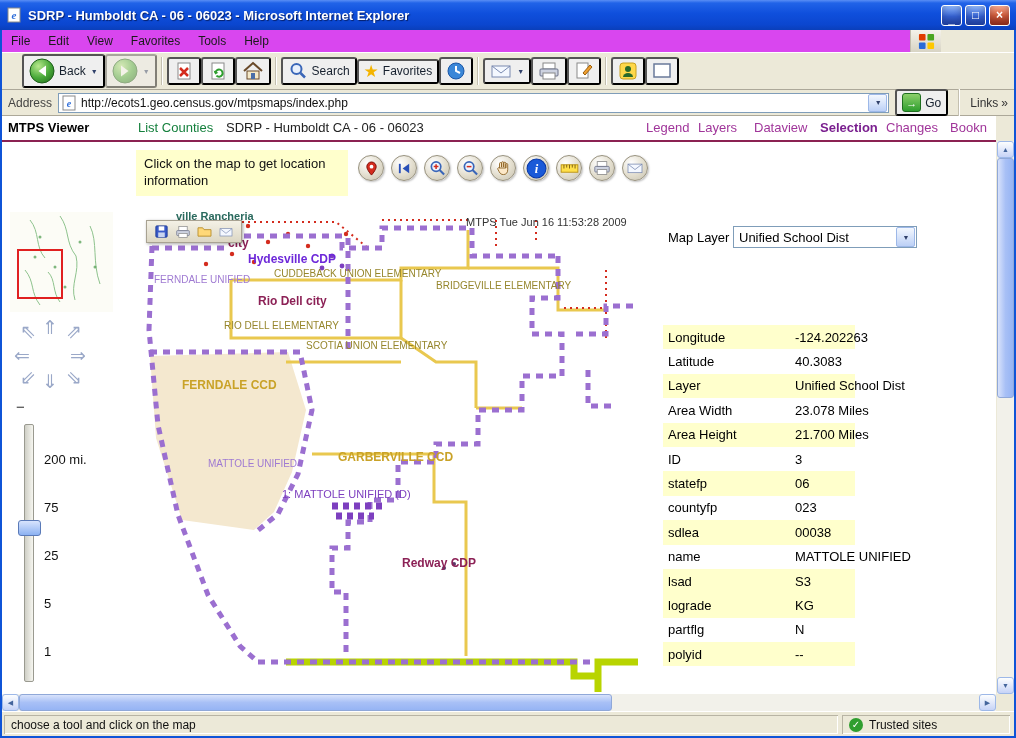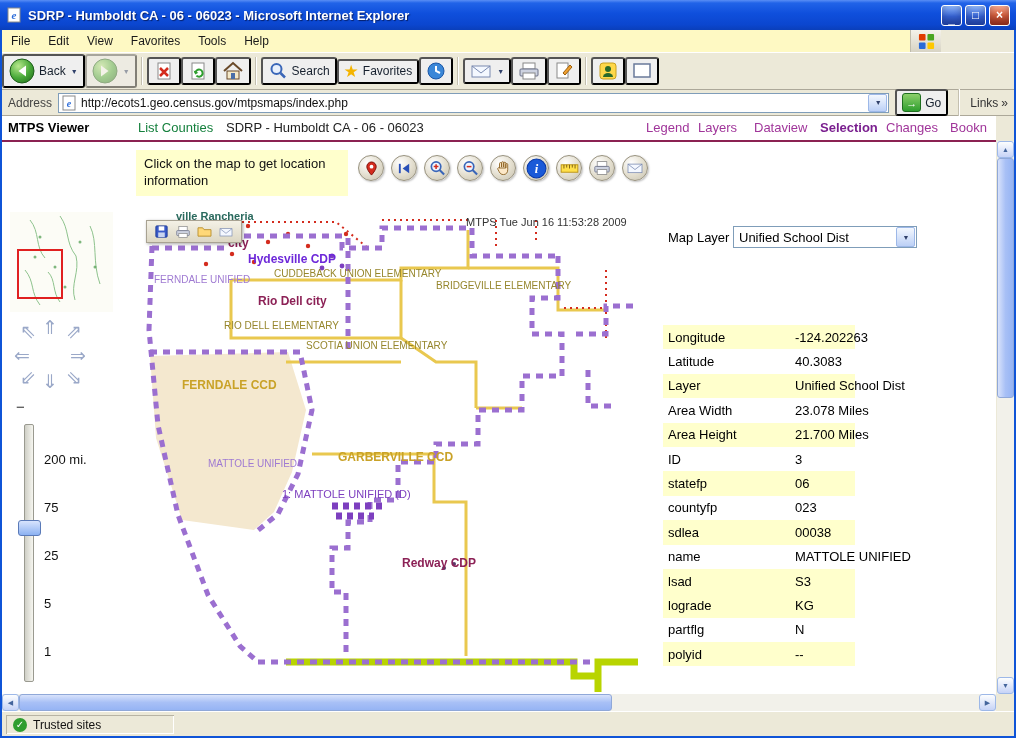--- a/index.html
+++ b/index.html
@@ -18,30 +18,30 @@
   .titlebar .title{color:#fff;font-weight:bold;font-size:13px;margin-left:6px;
     text-shadow:1px 1px 1px rgba(0,0,30,.6);white-space:nowrap;flex:1;overflow:hidden;}
   .tb-btn{width:21px;height:21px;border:1px solid #fff;border-radius:3px;margin-left:3px;
     display:flex;align-items:center;justify-content:center;color:#fff;font-size:12px;font-weight:bold;
     box-shadow:inset 0 -7px 8px rgba(0,0,40,.3);}
   .tb-minmax{background:linear-gradient(180deg,#8db3f4,#3a6ae0 55%,#2a55c8);}
   .tb-close{background:linear-gradient(180deg,#f2a68e,#e0633c 50%,#c03a14);}
   .tb-min span{transform:translateY(4px);display:inline-block;}
 
   
-  .menubar{position:absolute;left:2px;top:30px;width:939px;height:22px;background:#fef9c3;
+  .menubar{position:absolute;left:2px;top:30px;width:939px;height:22px;background:#d946ef;
     display:flex;align-items:center;font-size:12px;color:#1a1a1a;border-bottom:1px solid #d8d4c4;}
   .menu-item{padding:2px 9px;}
   .menubar .spacer{flex:1;}
   .winflag{width:30px;height:22px;background:linear-gradient(180deg,#f4f2ea,#d8d4c4);
     border-left:1px solid #c0bcac;display:flex;align-items:center;justify-content:center;}
 
   
   .toolbar{position:absolute;left:2px;top:52px;width:1012px;height:38px;background:#ece9d8;
-    display:flex;align-items:center;padding:0 0;box-sizing:border-box;
+    display:flex;align-items:center;padding:0 20px;box-sizing:border-box;
     border-top:1px solid #fff;border-bottom:1px solid #aca899;}
   .ie-btn{display:flex;align-items:center;gap:4px;padding:2px 5px;border-radius:3px;
     font-size:12px;color:#16202e;white-space:nowrap;}
   .drop{font-size:7px;color:#30406a;margin-left:1px;}
   .tsep{width:1px;height:28px;background:#c4c0b0;border-right:1px solid #fff;margin:0 4px;}
   .dim{opacity:.45;}
 
   
   .addressbar{position:absolute;left:2px;top:90px;width:1012px;height:26px;background:#ece9d8;
     display:flex;align-items:center;font-size:12px;padding:0 6px;box-sizing:border-box;gap:6px;
@@ -600,20 +600,21 @@
         <span>◀</span>
       </button>
     <div class="sb-thumb-h" style="left:17px;width:593px;"></div>
     <button class="sb-btn" style="left:977px;">
         <span>▶</span>
       </button>
   </div>
   <div class="corner"></div>
 
   <div class="statusbar">
+    <div class="sb-pane sb-msg">choose a tool and click on the map</div>
     <div class="sb-pane sb-zone">
       <span class="zone-check">✓</span>
       <span>Trusted sites</span>
     </div>
   </div>
 
   <div class="frame left"></div>
   <div class="frame right"></div>
   <div class="frame bottom"></div>
 </div>

